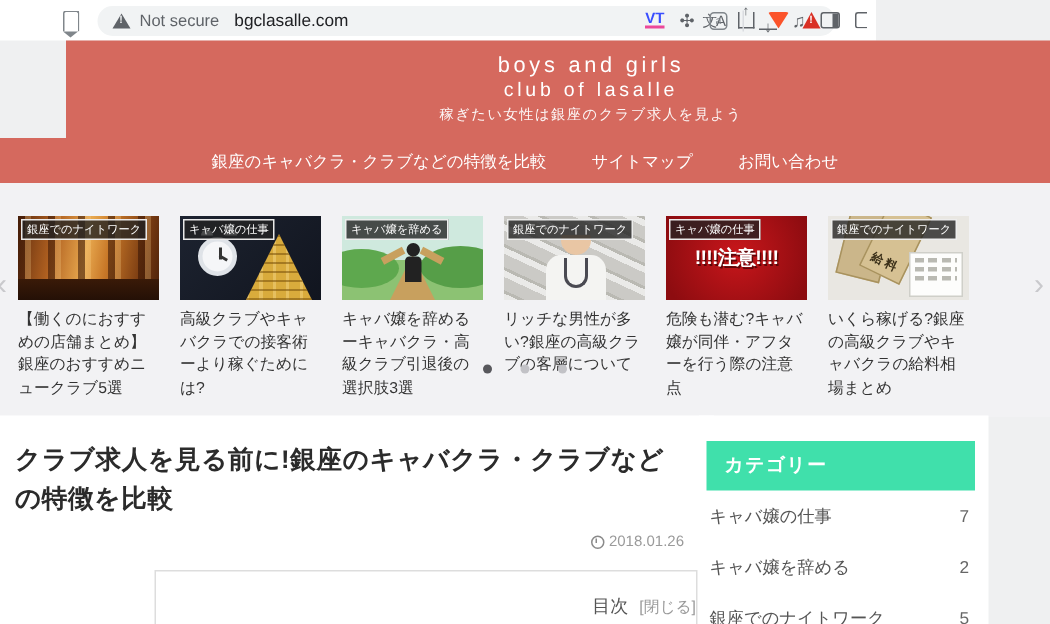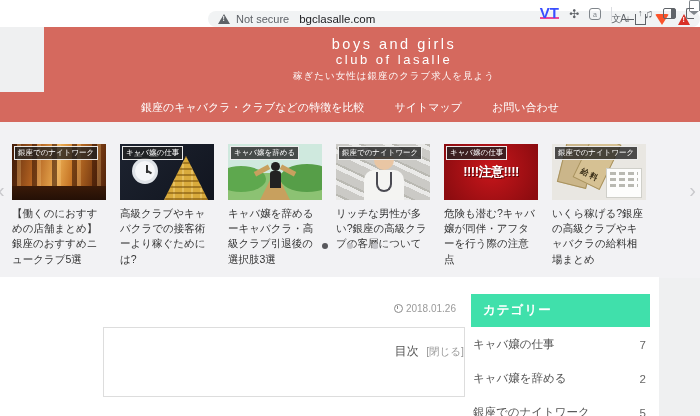--- a/index.html
+++ b/index.html
@@ -1,36 +1,36 @@
 <!DOCTYPE html>
 <html><head>
 <meta charset="utf-8">
 <style>
   * { margin:0; padding:0; box-sizing:border-box; }
   html,body { width:700px; height:416px; overflow:hidden; }
   body { font-family:"Liberation Sans","DejaVu Sans",sans-serif; background:#eff0f1; position:relative; }
 
   
-  .browser { position:absolute; left:0; top:0; width:700px; height:27px; background:#ffffff; display:flex; align-items:flex-end;flex-direction:column; }
+  .browser { position:absolute; left:0; top:0; width:584px; height:27px; background:#ffffff; display:flex; align-items:center; }
   .bm-icon { margin-left:42px; width:11px; height:14px; border:1.5px solid #80868b; border-bottom:none; position:relative; border-radius:2px 2px 0 0; }
   .bm-icon:after { content:""; position:absolute; left:-1px; bottom:-4px; border-left:5px solid transparent; border-right:5px solid transparent; border-top:4px solid #80868b; }
   .urlbar { margin-left:12px; width:492px; height:20px; background:#f1f3f4; border-radius:10px; display:flex; align-items:center; padding:0 10px; }
   .warn-tri { width:0; height:0; border-left:6px solid transparent; border-right:6px solid transparent; border-bottom:10px solid #5f6368; position:relative; margin-right:6px; }
   .warn-tri:after { content:"!"; position:absolute; left:-1.5px; top:1px; font-size:7px; color:#f1f3f4; font-weight:bold; }
   .notsecure { font-size:11px; color:#5f6368; margin-right:10px; white-space:nowrap; }
   .url { font-size:11.5px; color:#202124; flex:1; }
   .urlbar-icons { display:flex; align-items:center; gap:9px; }
   .tr-icon { font-size:10px; color:#5f6368; letter-spacing:-1px; }
   .share-ic { width:11px; height:11px; border:1.2px solid #5f6368; border-top:none; position:relative; }
   .share-ic:after { content:"↑"; position:absolute; left:2px; top:-6px; font-size:9px; color:#5f6368; }
   .brave { width:0; height:0; border-left:7px solid transparent; border-right:7px solid transparent; border-top:11px solid #fb542b; border-radius:2px; }
   .redtri { width:0; height:0; border-left:6.5px solid transparent; border-right:6.5px solid transparent; border-bottom:11px solid #d93025; position:relative; }
   .redtri:after { content:"!"; position:absolute; left:-1.5px; top:2px; font-size:7px; color:#fff; font-weight:bold; }
   .toolbar { position:absolute; right:6px; top:0; height:27px; display:flex; align-items:center; gap:10px; }
-  .ext-vt { font-size:15px; font-weight:bold; color:#394eff; border-bottom:2px solid #ec4899; line-height:9px; }
+  .ext-vt { font-size:10px; font-weight:bold; color:#394eff; border-bottom:2px solid #ec4899; line-height:9px; }
   .ext-clover { font-size:12px; color:#5f6368; }
   .ext-box { width:12px; height:12px; border:1.2px solid #80868b; border-radius:3px; font-size:7px; color:#80868b; text-align:center; line-height:11px; }
   .tb-sep { width:1px; height:14px; background:#dadce0; }
   .dl-ic { position:relative; width:12px; height:12px; border-bottom:1.5px solid #5f6368; text-align:center; }
   .dl-ic:before { content:"↓"; font-size:10px; color:#5f6368; line-height:9px; }
   .music-ic { font-size:12px; color:#5f6368; }
   .panel-ic { width:13px; height:11px; border:1.3px solid #5f6368; border-radius:2px; position:relative; }
   .panel-ic:after { content:""; position:absolute; right:0; top:0; width:4px; height:100%; background:#5f6368; }
   .panel-ic2 { width:8px; height:11px; border:1.3px solid #5f6368; border-radius:2px 0 0 2px; border-right:none; }
 
@@ -220,20 +220,21 @@
   </div>
   <div class="chev chev-r">›</div>
   <div class="dots">
     <div class="dot active"></div>
     <div class="dot"></div>
     <div class="dot"></div>
   </div>
 </div>
 
 <div class="article">
+  <h1>クラブ求人を見る前に!銀座のキャバクラ・クラブなどの特徴を比較</h1>
   <div class="date-row">
     <div class="clock-ic"></div>
     <span>2018.01.26</span>
   </div>
   <div class="toc">
     <div class="toc-head">
       <span>目次</span>
       <span class="toc-toggle">[閉じる]</span>
     </div>
 

